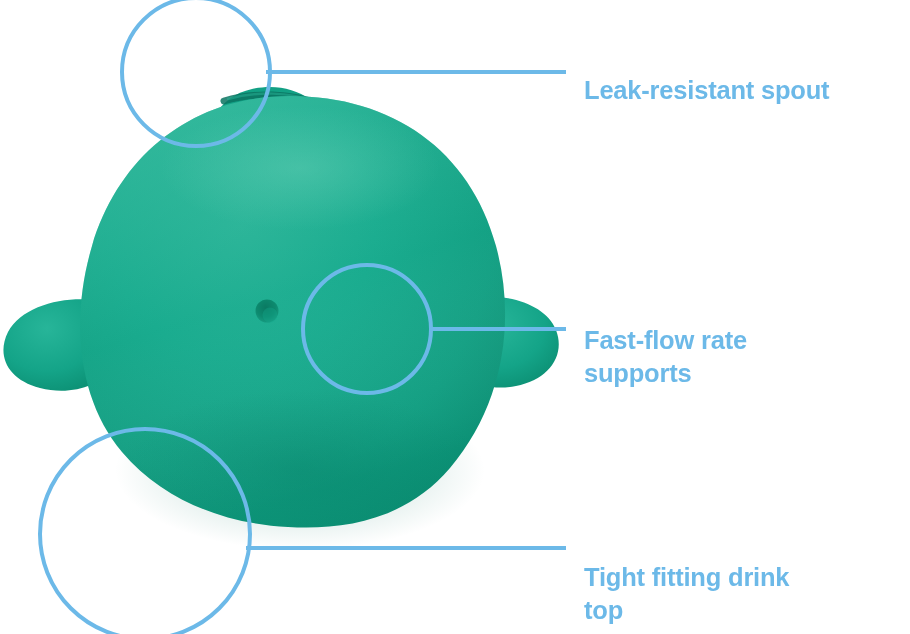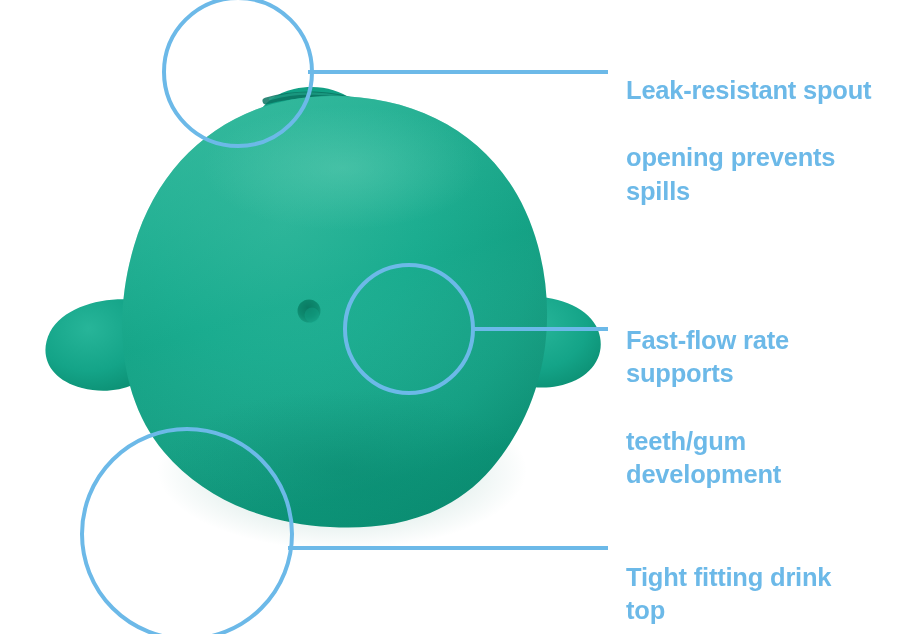--- a/index.html
+++ b/index.html
@@ -10,21 +10,20 @@
   }
   body {
     font-family: "Liberation Sans", sans-serif;
   }
   #infographic {
     position: relative;
     width: 830px;
     height: 634px;
     background: #ffffff;
     overflow: hidden;
-    margin-left: 42px;
   }
   #scene {
     position: absolute;
     left: 0;
     top: 0;
     width: 910px;
     height: 634px;
     display: block;
   }
   .callout-text {
@@ -157,26 +156,24 @@
 
       <g>
         <circle cx="145" cy="534" r="105"></circle>
         <line x1="246" y1="548" x2="566" y2="548"></line>
       </g>
     </g>
   </svg>
 
   <div class="callout-text" id="callout-text-1" style="color: rgb(108, 185, 232);">
     <span>Leak-resistant spout</span><br>
-    <span>opening prevents spills</span>
   </div>
 
   <div class="callout-text" id="callout-text-2" style="color: rgb(108, 185, 232);">
     <span>Fast-flow rate supports</span><br>
-    <span>teeth/gum development</span>
   </div>
 
   <div class="callout-text" id="callout-text-3" style="color: rgb(108, 185, 232);">
     <span>Tight fitting drink top</span><br>
     <span>won’t pop off</span>
   </div>
 
 </div>
 
 </body></html>

